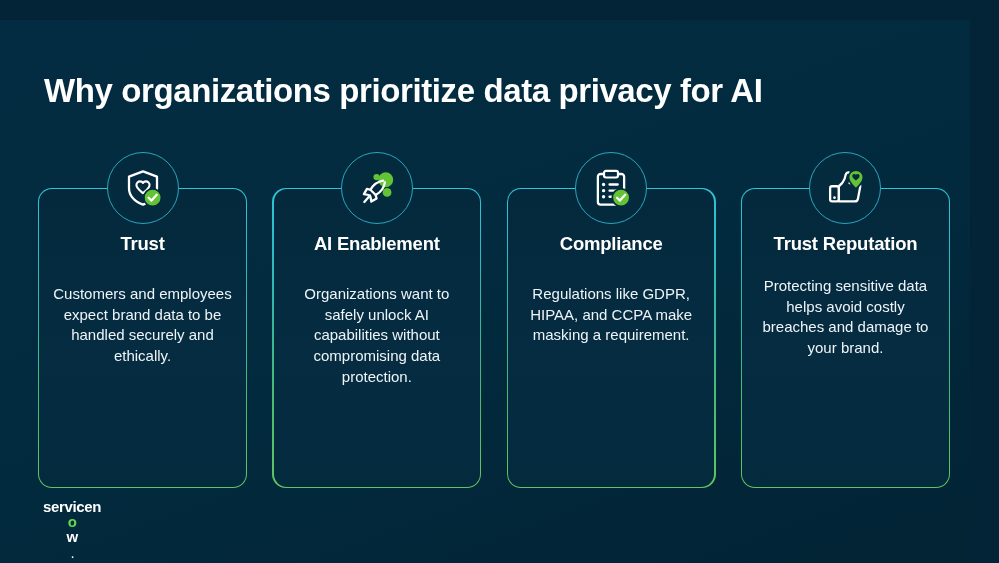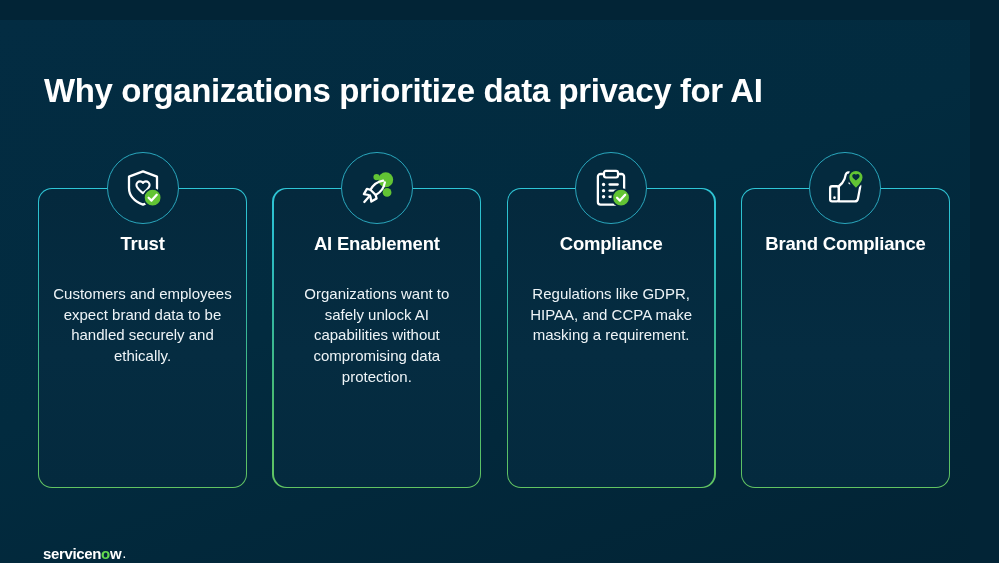--- a/index.html
+++ b/index.html
@@ -121,22 +121,23 @@
   .icon-badge svg {
     display: block;
   }
 
   
   #footer-logo {
     position: absolute;
     left: 43px;
     bottom: 22px;
     display: flex;
-    align-items: flex-end;
+    align-items: center;
     user-select: none;
+    flex-direction: column;
   }
   .logo-text {
     font-size: 15px;
     font-weight: bold;
     letter-spacing: -0.35px;
     color: #ffffff;
     line-height: 1;
   }
   .logo-o {
     color: #62d84e;
@@ -215,21 +216,22 @@
       <div class="icon-badge">
         <svg width="42" height="42" viewBox="0 0 48 48" fill="none" aria-hidden="true">
           <path d="M17 22 C17 22 21.5 18.5 23.5 13.5 C24.6 10.8 24.3 7 26.8 6.4 C29.4 5.8 31 8 31 11 C31 14 29.3 18.5 29.3 18.5 H38 C40.2 18.5 41.8 20.3 41.4 22.4 L38.8 36.2 C38.5 38 37 39.3 35.2 39.3 H17 Z" stroke="#ffffff" stroke-width="2.6" stroke-linejoin="round" fill="none"></path>
           <rect x="7" y="22" width="10" height="17.3" rx="2.2" stroke="#ffffff" stroke-width="2.6" fill="none"></rect>
           <circle cx="12" cy="35" r="1.5" fill="#ffffff"></circle>
           <path d="M36.5 3.5 C31.8 3.5 28 7.2 28 11.8 C28 17.6 36.5 25 36.5 25 C36.5 25 45 17.6 45 11.8 C45 7.2 41.2 3.5 36.5 3.5 Z" fill="#62c434" stroke="#042a3e" stroke-width="2"></path>
           <path d="M36.5 15.3 C34.2 13.3 32.3 12.1 32.3 10.2 C32.3 8.9 33.3 7.9 34.6 7.9 C35.4 7.9 36.1 8.3 36.5 8.9 C36.9 8.3 37.6 7.9 38.4 7.9 C39.7 7.9 40.7 8.9 40.7 10.2 C40.7 12.1 38.8 13.3 36.5 15.3 Z" fill="#042a3e"></path>
         </svg>
       </div>
       <div class="card-inner">
-        <div class="card-title">Brand Compliance</div>
+        <div class="card-title">Trust Reputation</div>
+        <p class="card-body">Protecting sensitive data helps avoid costly breaches and damage to your brand.</p>
       </div>
     </div>
 
   </div>
 
   <div id="footer-logo">
     <span class="logo-text">servicen</span>
     <span class="logo-text logo-o">o</span>
     <span class="logo-text">w</span>
     <span class="logo-dot">.</span>

